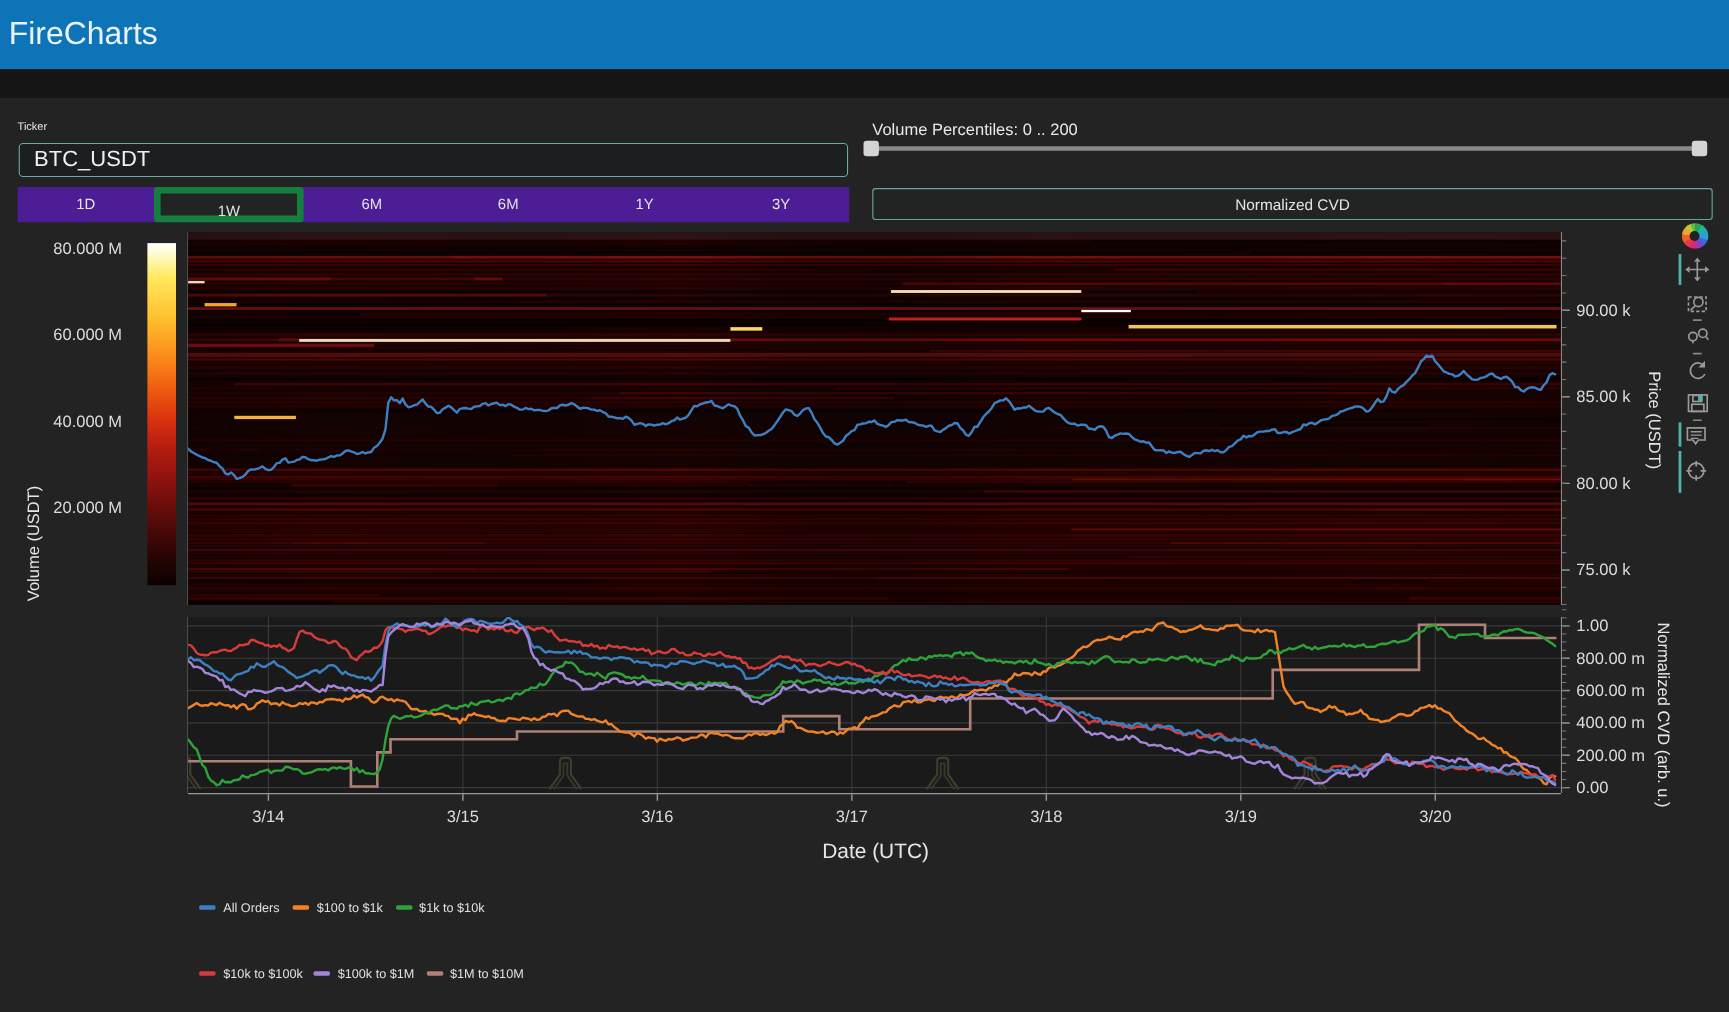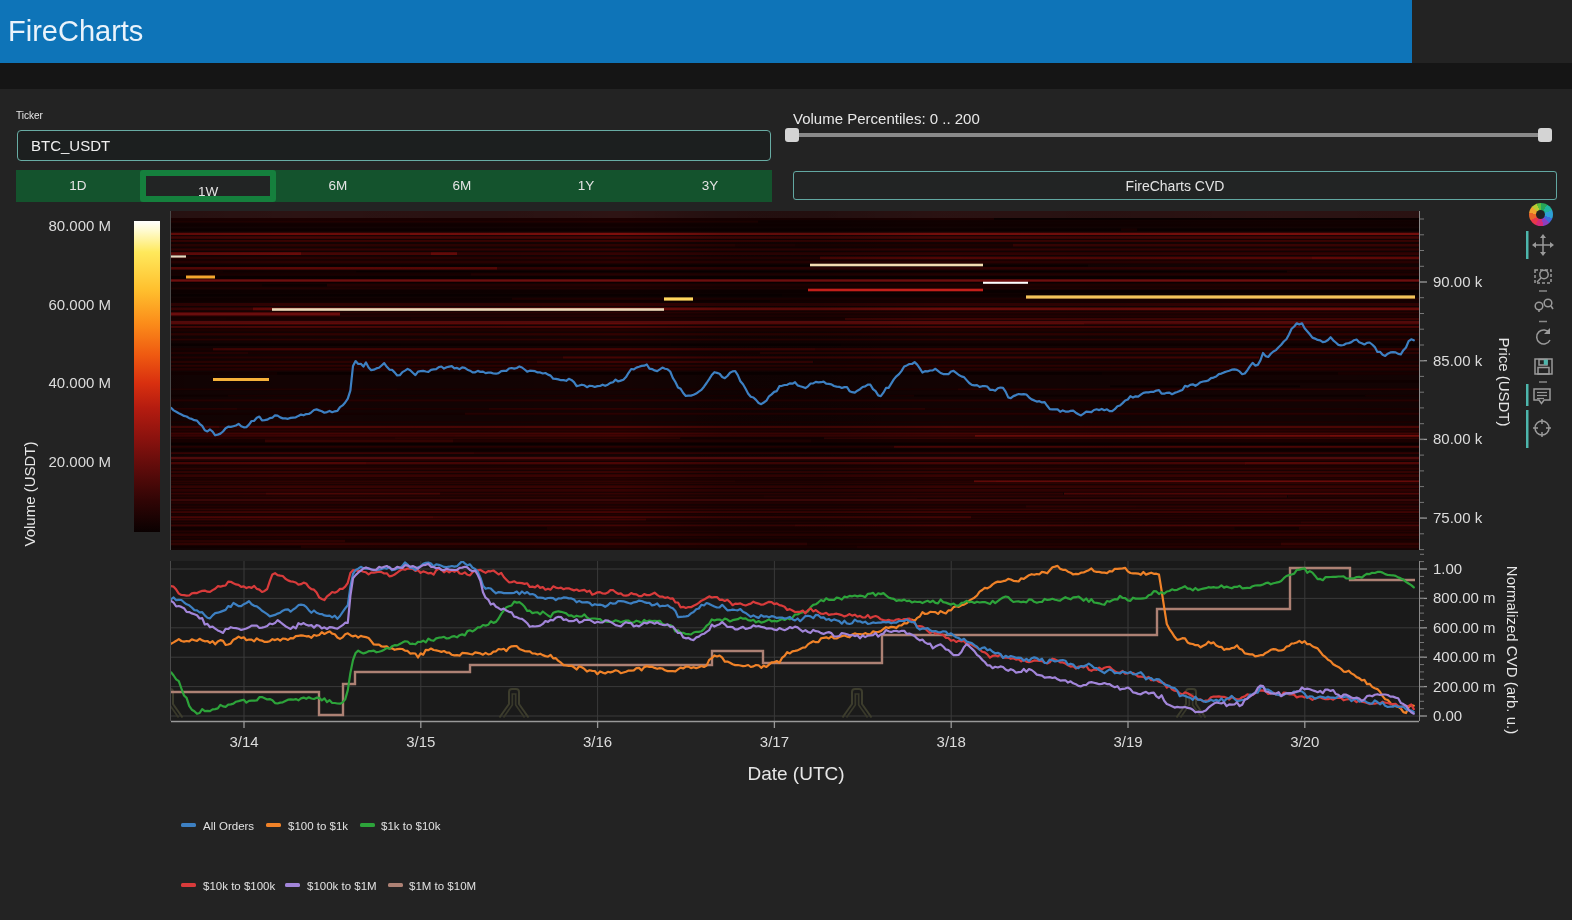--- a/index.html
+++ b/index.html
@@ -1,22 +1,22 @@
 <!DOCTYPE html>
 <html><head><meta charset="utf-8"><style>
 * { margin:0; padding:0; box-sizing:border-box; }
 html,body { width:1572px; height:920px; background:#232323; overflow:hidden;
   font-family:"Liberation Sans", sans-serif; }
-#hdr { position:absolute; left:0; top:0; width:1412px; height:63px; background:#0e74b8; }
+#hdr { position:absolute; left:0; top:0; width:1572px; height:63px; background:#0e74b8; }
 #hdr span { position:absolute; left:8px; top:15px; font-size:29px; color:#eaf3fb; }
 #strip { position:absolute; left:0; top:63px; width:1572px; height:26px; background:#151515; }
 .lab { position:absolute; font-size:10px; color:#e8e8e8; }
 #tickin { position:absolute; left:17px; top:130px; width:754px; height:31px; background:#1c1f1f;
-  border:1px solid #68aca4; border-radius:4px; color:#f0f0f0; font-size:15px; line-height:29px; padding-left:13px; }
-#trow { position:absolute; left:16px; top:170px; width:756px; height:32px; background:#14532d; display:flex; }
+  border:1px solid #68aca4; border-radius:4px; color:#f0f0f0; font-size:20px; line-height:29px; padding-left:13px; }
+#trow { position:absolute; left:16px; top:170px; width:756px; height:32px; background:#4c1d95; display:flex; }
 #trow div { flex:1; text-align:center; line-height:32px; font-size:13.5px; color:#e4e4e4; }
 #trow div.sel { border:6px solid #15803d; border-radius:3px; background:#222424; }
 #slider { position:absolute; left:792px; top:133px; width:753px; height:4px; background:#8a8a8a; border-radius:2px; }
 .knob { position:absolute; top:-5px; width:14px; height:14px; background:#d4d4d4; border-radius:3px; }
 #cvdrow { position:absolute; left:793px; top:171px; width:764px; height:29px; background:#2b2b2b; display:flex; }
 #cvdrow div { flex:1; text-align:center; line-height:28px; font-size:14px; color:#e4e4e4; }
 #cvdrow div.sel { border:1px solid #62a8a2; border-radius:3px; background:#222424; }
 #plogo { position:absolute; left:1529px; top:203px; width:24px; height:23px; border-radius:50%; filter:blur(0.7px);
   background:conic-gradient(from 0deg,#27a658 0 9%,#1fb5a0 9% 19%,#2e9fd4 19% 30%,#3c6bd8 30% 38%,#8a3fc0 38% 47%,#d42a78 47% 58%,#e8374a 58% 67%,#e8642a 67% 77%,#efa42e 77% 86%,#b8cc33 86% 94%,#5ebf3f 94% 100%); }
 #plogo:after { content:""; position:absolute; left:7px; top:7px; width:9px; height:9px; border-radius:50%; background:#222; }
@@ -35,21 +35,21 @@
     <div>6M</div>
     <div>1Y</div>
     <div>3Y</div>
   </div>
 <div class="lab" style="left:793px; top:110px; font-size:15px;">Volume Percentiles: 0 .. 200</div>
 <div id="slider">
     <div class="knob" style="left:-7px;"></div>
     <div class="knob" style="right:-7px;"></div>
   </div>
 <div id="cvdrow">
-    <div class="sel">FireCharts CVD</div>
+    <div class="sel">Normalized CVD</div>
   </div>
 <svg width="1572" height="717" viewBox="0 203 1572 717" style="position:absolute;left:0;top:203px" font-family="Liberation Sans, sans-serif">
     <defs>
       <linearGradient id="cb" x1="0" y1="0" x2="0" y2="1">
         <stop offset="0" stop-color="#ffffff"></stop>
         <stop offset="0.03" stop-color="#fffbd1"></stop>
         <stop offset="0.10" stop-color="#ffe95c"></stop>
         <stop offset="0.22" stop-color="#ffc02e"></stop>
         <stop offset="0.33" stop-color="#fb8c1a"></stop>
         <stop offset="0.43" stop-color="#ef5a11"></stop>

